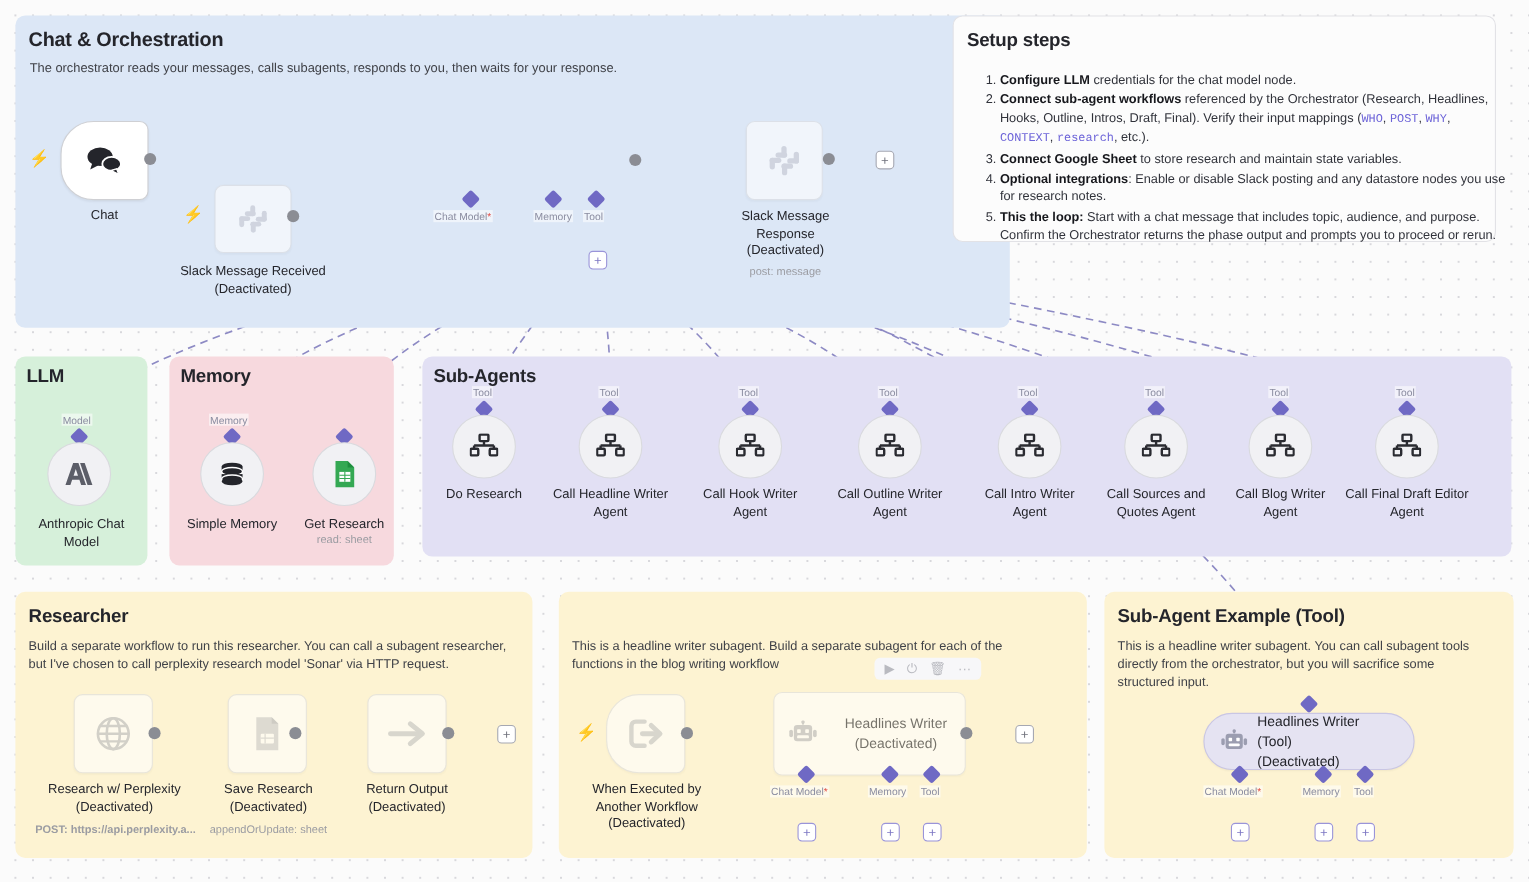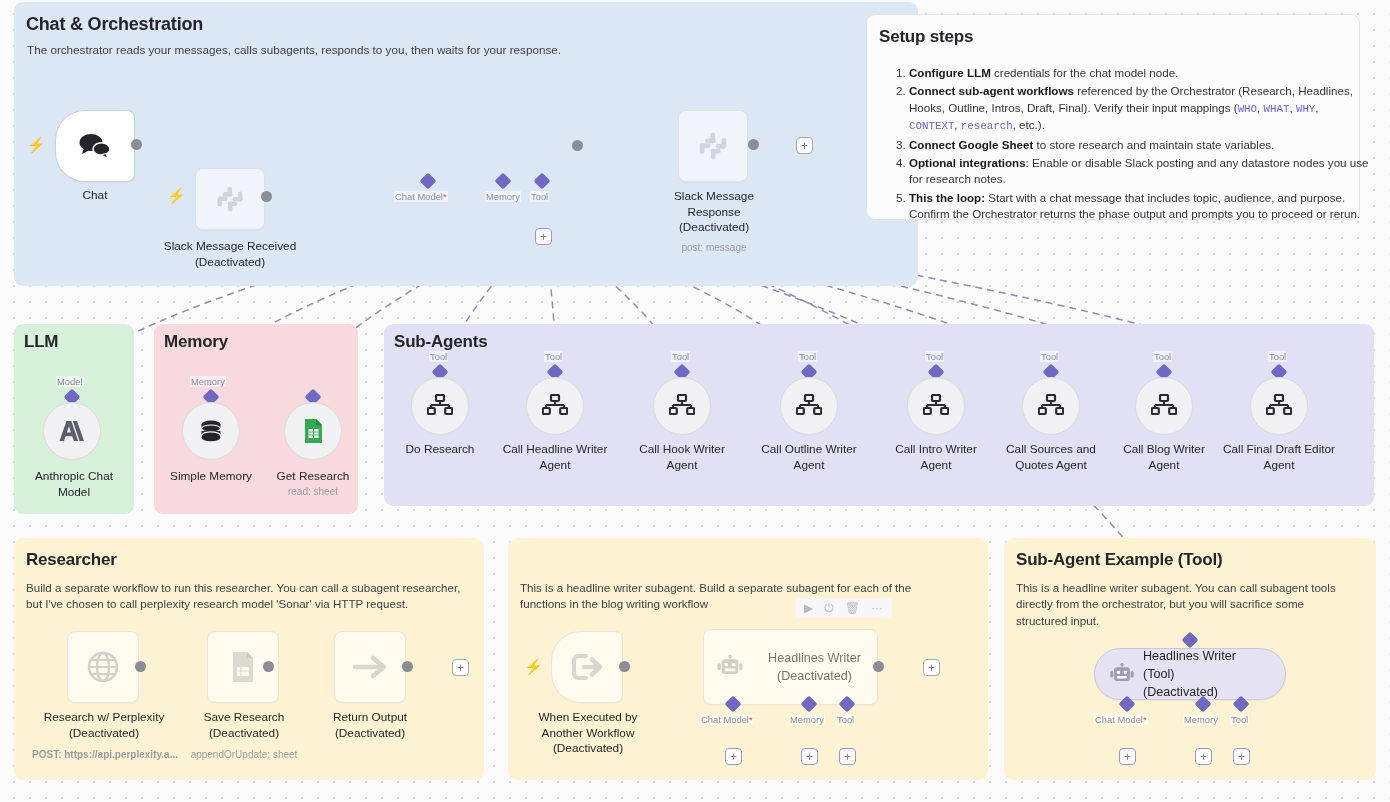--- a/index.html
+++ b/index.html
@@ -185,33 +185,33 @@
       <path d="M1190,638 L1190,652"></path>
     </g>
 
     <g stroke="#8d8ac4" stroke-width="1.4" fill="none">
       <path d="M72,372 L72,384"></path>
       <path d="M211,372 L211,384"></path>
       <path d="M313,372 L313,384"></path>
     </g>
   </svg>
 
-  <div class="panel p-chat" style="left:14px; top:2px; width:904px; height:284px;">
+  <div class="panel p-chat" style="left:14px; top:14px; width:904px; height:284px;">
     <div class="panel-title" style="position:absolute;left:12px;top:12px;font-size:18px;">Chat &amp; Orchestration</div>
     <div class="panel-desc" style="position:absolute;left:13px;top:40px;width:790px;font-size:11.7px;">The orchestrator reads your messages, calls subagents, responds to you, then waits for your response.</div>
   </div>
 
   <div class="panel p-setup" style="left:866px; top:14px; width:494px; height:206px;">
     <div class="panel-title" style="position:absolute;left:12px;top:12px;font-size:17px;">Setup steps</div>
     <ol class="steps" style="position:absolute;left:12px;top:40px;width:470px;">
       <li>
         <b>Configure LLM</b><span> credentials for the chat model node.</span>
       </li>
       <li>
-        <b>Connect sub-agent workflows</b><span> referenced by the Orchestrator (Research, Headlines, Hooks, Outline, Intros, Draft, Final). Verify their input mappings (</span><code class="kw">WHO</code>, <code class="kw">WHAT</code>, <code class="kw">WHY</code>, <code class="kw">CONTEXT</code>, <code class="kw">research</code><span>, etc.).</span>
+        <b>Connect sub-agent workflows</b><span> referenced by the Orchestrator (Research, Headlines, Hooks, Outline, Intros, Draft, Final). Verify their input mappings (</span><code class="kw">WHO</code>, <code class="kw">POST</code>, <code class="kw">WHY</code>, <code class="kw">CONTEXT</code>, <code class="kw">research</code><span>, etc.).</span>
       </li>
       <li>
         <b>Connect Google Sheet</b><span> to store research and maintain state variables.</span>
       </li>
       <li>
         <b>Optional integrations</b><span>: Enable or disable Slack posting and any datastore nodes you use for research notes.</span>
       </li>
       <li>
         <b>This the loop:</b><span> Start with a chat message that includes topic, audience, and purpose. Confirm the Orchestrator returns the phase output and prompts you to proceed or rerun.</span>
       </li>

